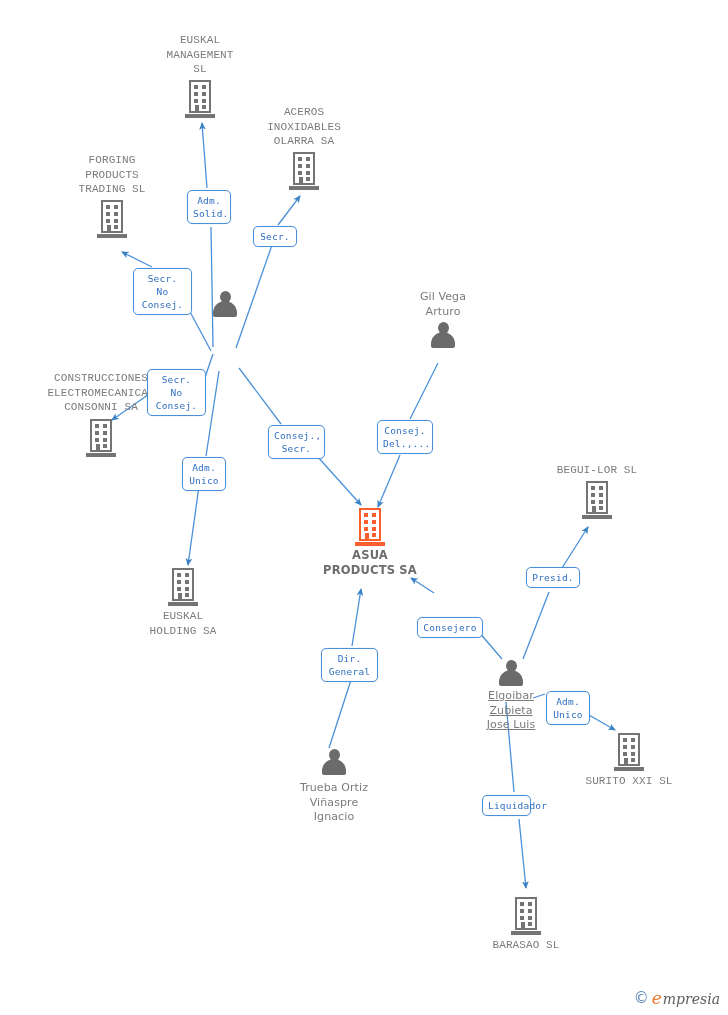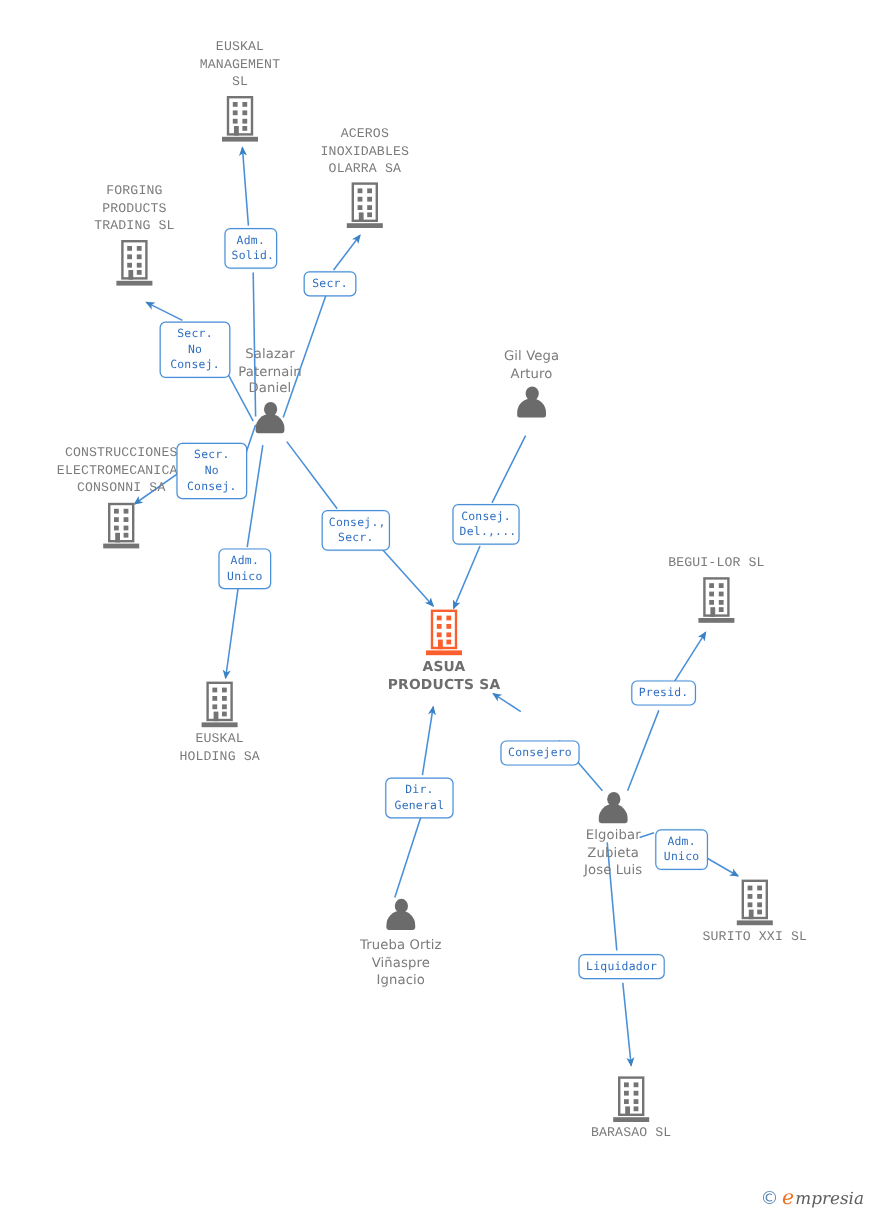--- a/index.html
+++ b/index.html
@@ -175,23 +175,20 @@
         <div class="w" style="left:9px;top:19px;"></div>
           <div class="w" style="left:17px;top:19px;"></div>
         <div class="w" style="left:17px;top:25px;"></div>
         <div class="door"></div>
           <div class="base"></div>
       </div>
     </div>
   </div>
 
   <div class="node person" style="left:170px;top:288px;width:110px;">
-    <div class="cap">Salazar
-Paternain
-Daniel</div>
     <div class="icon person-ic" style="margin-top:2px;">
       <div class="head"></div>
         <div class="body"></div>
     </div>
   </div>
 
   <div class="node focus" style="left:310px;top:508px;width:120px;">
     <div class="icon" style="width:30px;">
       <div class="bldg" style="--c:#FB5F2D;">
         <div class="body"></div>
@@ -251,21 +248,21 @@
           <div class="w" style="left:17px;top:19px;"></div>
         <div class="w" style="left:17px;top:25px;"></div>
         <div class="door"></div>
           <div class="base"></div>
       </div>
     </div>
   </div>
 
   <div class="node person" style="left:456px;top:657px;width:110px;">
     <div class="icon person-ic"></div>
-    <div class="cap" style="margin-top:2px;">Elgoibar
+    <div class="cap" style="margin-top:2px;text-decoration:underline;">Elgoibar
 Zubieta
 Jose Luis</div>
   </div>
   <div style="position:absolute;left:498px;top:659px;">
     <div class="person-ic">
         <div class="head"></div>
         <div class="body"></div>
       </div>
   </div>
 
@@ -335,21 +332,21 @@
   <div class="chip" style="left:377px;top:420px;width:56px;">Consej.
 Del.,...</div>
 
   <div class="chip" style="left:417px;top:593px;width:66px;margin-top:24px;">Consejero</div>
 
   <div class="chip" style="left:526px;top:567px;width:54px;">Presid.</div>
 
   <div class="chip" style="left:546px;top:691px;width:44px;">Adm.
 Unico</div>
 
-  <div class="chip" style="left:482px;top:795px;width:72px;">Liquidador</div>
+  <div class="chip" style="left:482px;top:795px;width:49px;">Liquidador</div>
 
   <div class="chip" style="left:321px;top:648px;width:57px;">Dir.
 General</div>
 
   <div id="watermark">
     <span class="c">©</span>
     <span class="e">e</span>
     <span class="rest">mpresia</span>
   </div>
 

